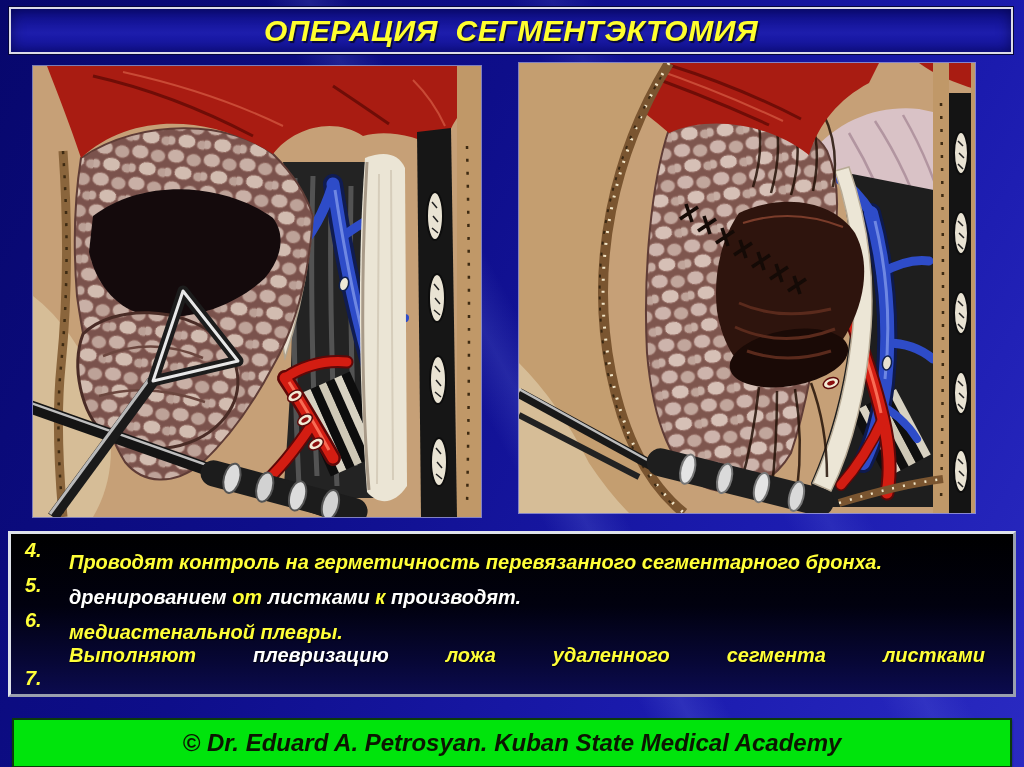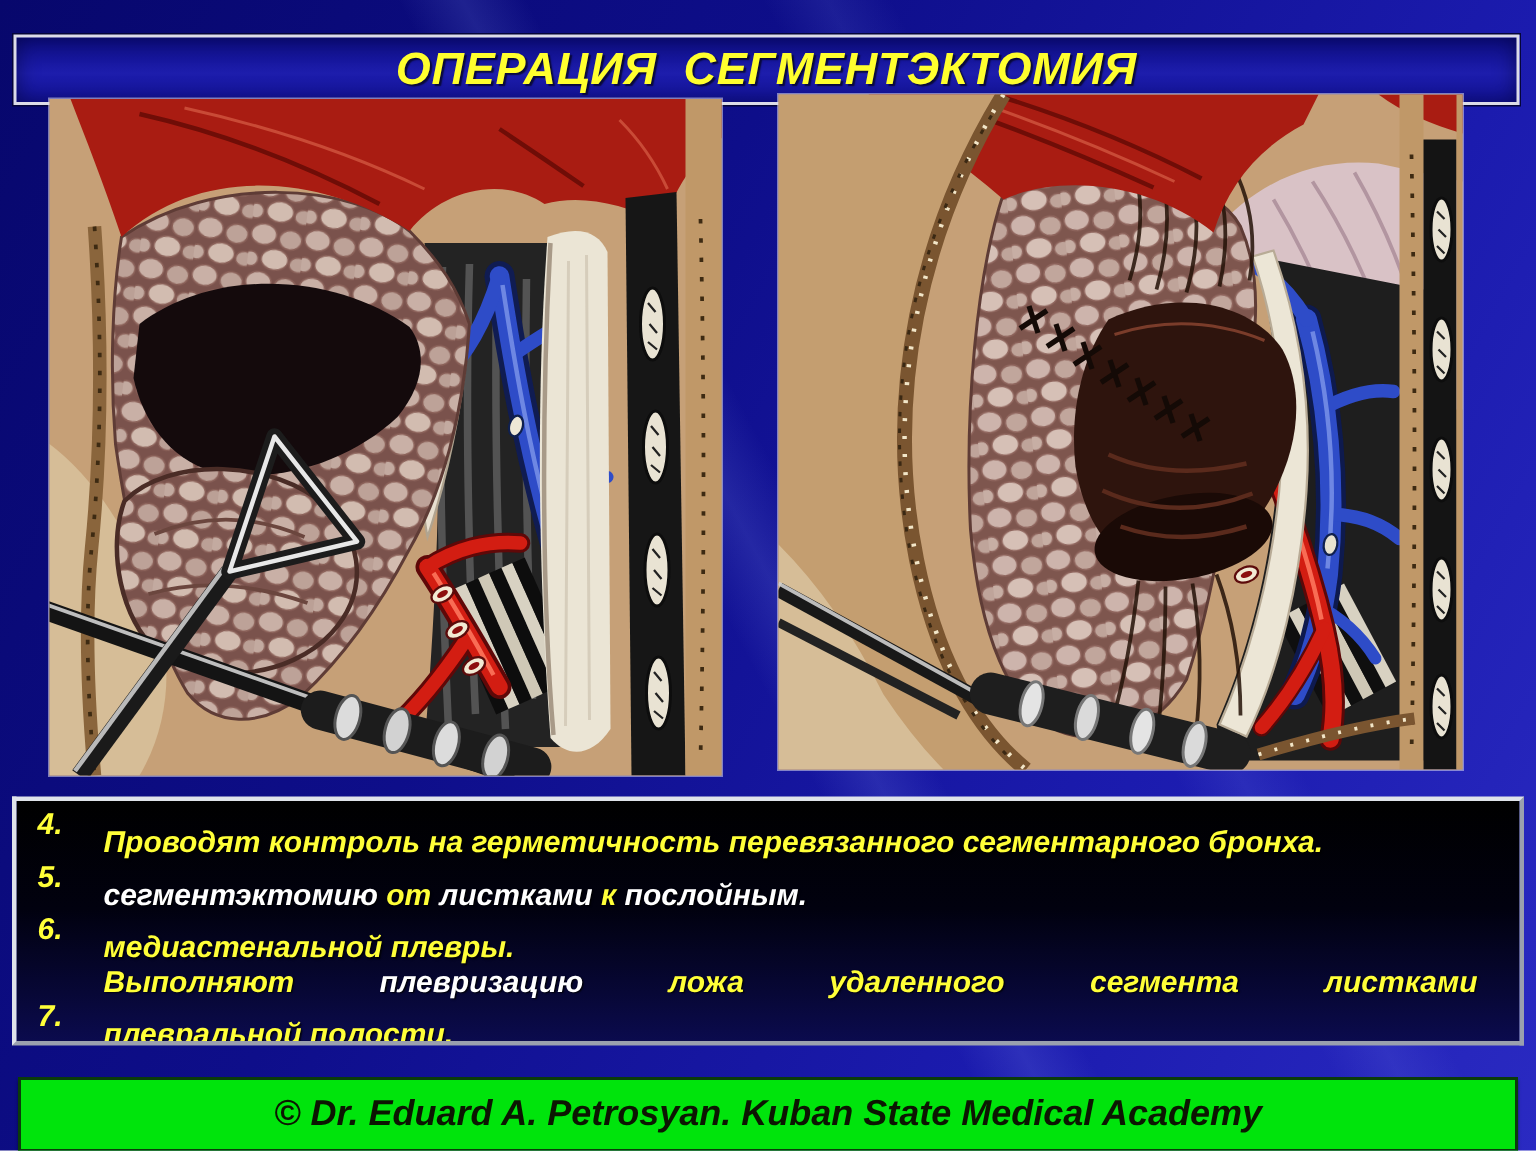--- a/index.html
+++ b/index.html
@@ -10,21 +10,21 @@
   }
   .sheen{position:absolute;inset:0;pointer-events:none;
     background:
       linear-gradient(62deg,transparent 47%,rgba(150,170,255,.14) 50%,transparent 53%),
       linear-gradient(62deg,transparent 64%,rgba(150,170,255,.10) 67%,transparent 70%);
   }
   .title-bar{
     position:absolute;left:9px;top:7px;width:1004px;height:47px;box-sizing:border-box;
     border:2px solid #dcdce8;box-shadow:0 0 0 1px #05053a, inset 0 0 14px rgba(0,0,30,.5);
     background:linear-gradient(180deg,#0c0c84 0%,#1d1dac 55%,#12129a 100%);
-    display:flex;align-items:center;justify-content:center;margin-top:16px;
+    display:flex;align-items:center;justify-content:center;
   }
   .title-text{
     color:var(--title-text,#ffff2e);font-size:30px;font-weight:bold;font-style:italic;
     white-space:pre;letter-spacing:.5px;text-shadow:1.5px 1.5px 1px rgba(0,0,0,.65);
   }
   .figure{position:absolute;background:#c6a077;box-shadow:0 0 0 1px rgba(220,220,235,.55);}
   .figure svg{display:block;}
   #fig-left{left:33px;top:66px;width:448px;height:451px;}
   #fig-right{left:519px;top:63px;width:456px;height:450px;}
 
@@ -333,34 +333,33 @@
   <div>
       <div class="proc-row">
         <div class="proc-num">4.</div>
         <div class="proc-body">
           <div class="proc-line"><span class="seg-yellow">Проводят контроль на герметичность перевязанного сегментарного бронха.</span></div>
         </div>
       </div>
       <div class="proc-row">
         <div class="proc-num">5.</div>
         <div class="proc-body">
-          <div class="proc-line"><span class="seg-white">сегментэктомию </span><span class="seg-yellow">от </span><span class="seg-white">листками </span><span class="seg-yellow">к </span><span class="seg-white">послойным.</span></div>
+          <div class="proc-line"><span class="seg-white">дренированием </span><span class="seg-yellow">от </span><span class="seg-white">листками </span><span class="seg-yellow">к </span><span class="seg-white">производят.</span></div>
         </div>
       </div>
       <div class="proc-row">
         <div class="proc-num">6.</div>
         <div class="proc-body">
           <div class="proc-line"><span class="seg-yellow">медиастенальной плевры.</span></div>
           <div class="proc-line jf"><span class="seg-yellow">Выполняют </span><span class="seg-white">плевризацию</span><span class="seg-yellow"> ложа удаленного сегмента листками</span></div>
         </div>
       </div>
       <div class="proc-row">
         <div class="proc-num">7.</div>
         <div class="proc-body">
-          <div class="proc-line"><span class="seg-yellow">плевральной полости.</span></div>
         </div>
       </div>
     </div>
 </div>
 
 <div class="footer-bar">
   <div class="footer-text">© Dr. Eduard A. Petrosyan. Kuban State Medical Academy</div>
 </div>
 
 </body></html>

